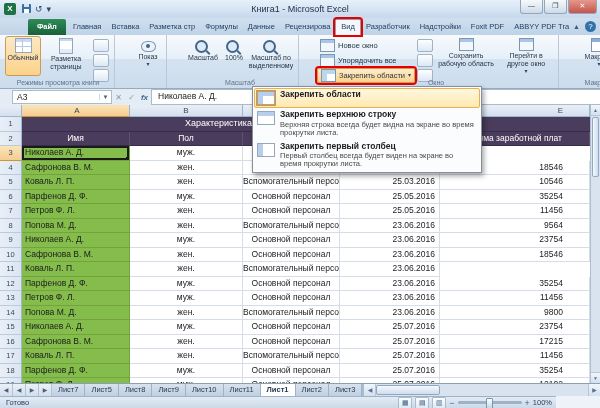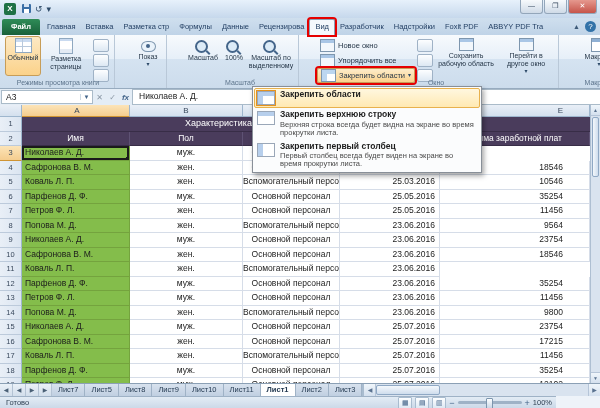--- a/index.html
+++ b/index.html
@@ -14,21 +14,21 @@
   .ico-save{display:inline-block;width:9px;height:9px;background:#3a6ea5;border-radius:1px;position:relative;top:1px;}
   .ico-save::before{content:"";position:absolute;top:0;left:2px;right:2px;height:3px;background:#d7e4f2;}
   .ico-save::after{content:"";position:absolute;bottom:0;left:2px;right:2px;height:4px;background:#fff;}
   .wtitle{position:absolute;left:130px;right:130px;text-align:center;font-size:9px;color:#1c2f45;}
   .winbtns{position:absolute;right:3px;top:0;display:flex;}
   .wb{width:21px;height:13px;border:1px solid #93a6ba;border-top:none;border-radius:0 0 3px 3px;
      background:linear-gradient(#f7fafc,#cfdae7);font-size:7px;line-height:12px;text-align:center;color:#33465c;margin-left:1px;}
   .wb.close{background:linear-gradient(#e5988e,#c6544a);color:#fff;width:27px;}
   
   .tabrow{position:absolute;left:0;top:18px;width:600px;height:17px;
-    background:linear-gradient(#cfdfee,#bfd3e7);display:flex;align-items:flex-end;}
+    background:linear-gradient(#cfdfee,#bfd3e7);display:flex;align-items:flex-end;justify-content:center;}
   .tab{height:16px;line-height:16px;padding:0 5px;font-size:7.5px;color:#1d3a5f;white-space:nowrap;}
   .tab.file{background:linear-gradient(#2e8c57,#19603a);color:#fff;font-weight:bold;padding:0 9px;margin:0 2px 0 2px;height:16px;border-radius:2px 2px 0 0;}
   .tab.active{background:#f4f8fc;border:1px solid #8ba0b5;border-bottom:none;border-radius:2px 2px 0 0;line-height:14px;height:15px;}
   .tab.annot{box-shadow:0 0 0 2px var(--annotation-red,#e60000);position:relative;z-index:6;}
   .trico{position:absolute;right:4px;top:3px;display:flex;gap:3px;}
   .hlp{width:11px;height:11px;border-radius:50%;background:#3272a8;color:#fff;font-size:8px;line-height:11px;text-align:center;}
   .chv{width:11px;height:11px;font-size:7px;line-height:11px;text-align:center;color:#3d5possible;color:#3d5a78;}
   
   .ribbon{position:absolute;left:0;top:35px;width:600px;height:54px;display:flex;align-items:stretch;padding-left:2px;box-sizing:border-box;
     background:linear-gradient(#f7fafd,#e6eff8 45%,#d5e3f1 46%,#ccdcec);border-bottom:1px solid #97abbf;gap:15px;}
@@ -52,21 +52,21 @@
   .ic-page{width:12px;height:14px;background:#fff;border:1px solid #8fa8c0;box-shadow:inset 0 -4px 0 #e4ebf4,inset 0 2px 0 #c9daf0;}
   .ic-mag{width:9px;height:9px;border:2px solid #44658a;border-radius:50%;position:relative;margin:2px 3px 0 0;background:#dcebf7;}
   .ic-mag::after{content:"";position:absolute;width:2px;height:5px;background:#44658a;bottom:-4px;right:-3px;transform:rotate(-45deg);}
   .ic-win{width:13px;height:11px;border:1px solid #7d96ae;background:#f2f7fc;box-shadow:inset 0 3px 0 #a9c6e6;}
   .ic-freeze{width:13px;height:11px;border:1px solid #7d96ae;background:#fff;box-shadow:inset 5px 0 0 #bcd6f0,inset 0 4px 0 #bcd6f0;}
   .ic-macro{width:14px;height:12px;border:1px solid #7d96ae;background:#fff;box-shadow:inset 0 3px 0 #8fb0d4;}
   .ic-eye{width:13px;height:9px;border:1px solid #7d96ae;border-radius:50%/60%;background:#eaf3fb;margin-top:3px;position:relative;}
   .ic-eye::after{content:"";position:absolute;left:4px;top:2px;width:4px;height:4px;border-radius:50%;background:#44658a;}
   
   .fbar{position:absolute;left:0;top:89px;width:600px;height:16px;background:#e4edf6;border-bottom:1px solid #aabbc9;display:flex;align-items:center;}
-  .namebox{width:92px;height:14px;margin-left:1px;background:#fff;border:1px solid #aabbc9;display:flex;align-items:center;font-size:8.5px;color:#222;box-sizing:border-box;}
+  .namebox{width:100px;height:14px;margin-left:12px;background:#fff;border:1px solid #aabbc9;display:flex;align-items:center;font-size:8.5px;color:#222;box-sizing:border-box;}
   .namebox span.nv{flex:1;padding-left:4px;}
   .nbarr{width:11px;font-size:6px;color:#44658a;text-align:center;border-left:1px solid #cdd9e4;}
   .fbtn{width:13px;text-align:center;font-size:8px;color:#8a97a5;}
   .fbtn.fx{font-family:Liberation Sans, sans-serif;font-style:italic;color:#44658a;font-weight:bold;}
   .fval{flex:1;height:14px;background:#fff;border:1px solid #aabbc9;border-right:none;font-size:8.5px;line-height:13px;color:#222;padding-left:6px;}
   
   .grid{position:absolute;left:0;top:105px;width:590px;height:278px;background:#fff;overflow:hidden;}
   .colhdrs{display:flex;height:12px;}
   .corner{width:22px;box-sizing:border-box;background:linear-gradient(#e9eff7,#d4e0ee);border-right:1px solid #9eb6ce;border-bottom:1px solid #9eb6ce;}
   .colhdr{box-sizing:border-box;height:12px;line-height:11px;text-align:center;font-size:8px;color:#39485c;
@@ -135,20 +135,21 @@
 </head>
 <body>
 
 <div class="win">
 
   <div class="titlebar">
     <span class="appico">X</span>
     <span class="qbtn"><span class="ico-save"></span></span>
     <span class="qbtn">↺</span>
     <span class="qbtn">▾</span>
+    <span class="wtitle">Книга1 - Microsoft Excel</span>
     <span class="winbtns">
       <span class="wb">—</span>
       <span class="wb">❐</span>
       <span class="wb close">✕</span>
     </span>
   </div>
 
   <div class="tabrow">
     <span style="display:flex;align-items:flex-end;">
         <div class="tab file">Файл</div>

